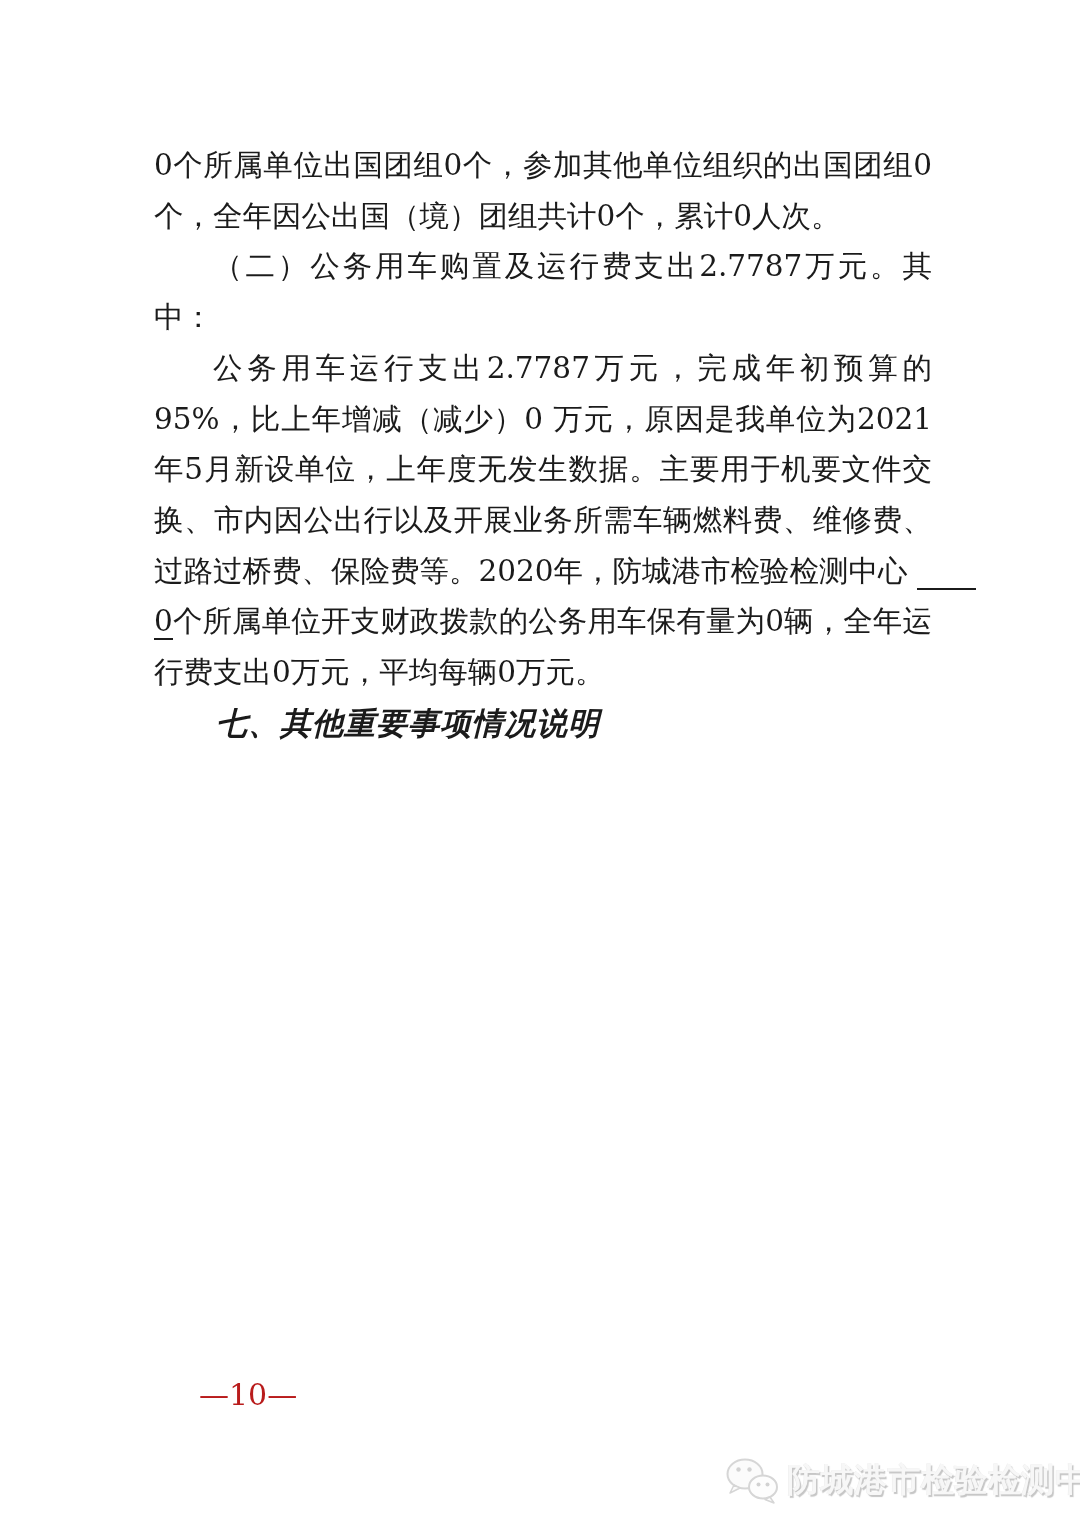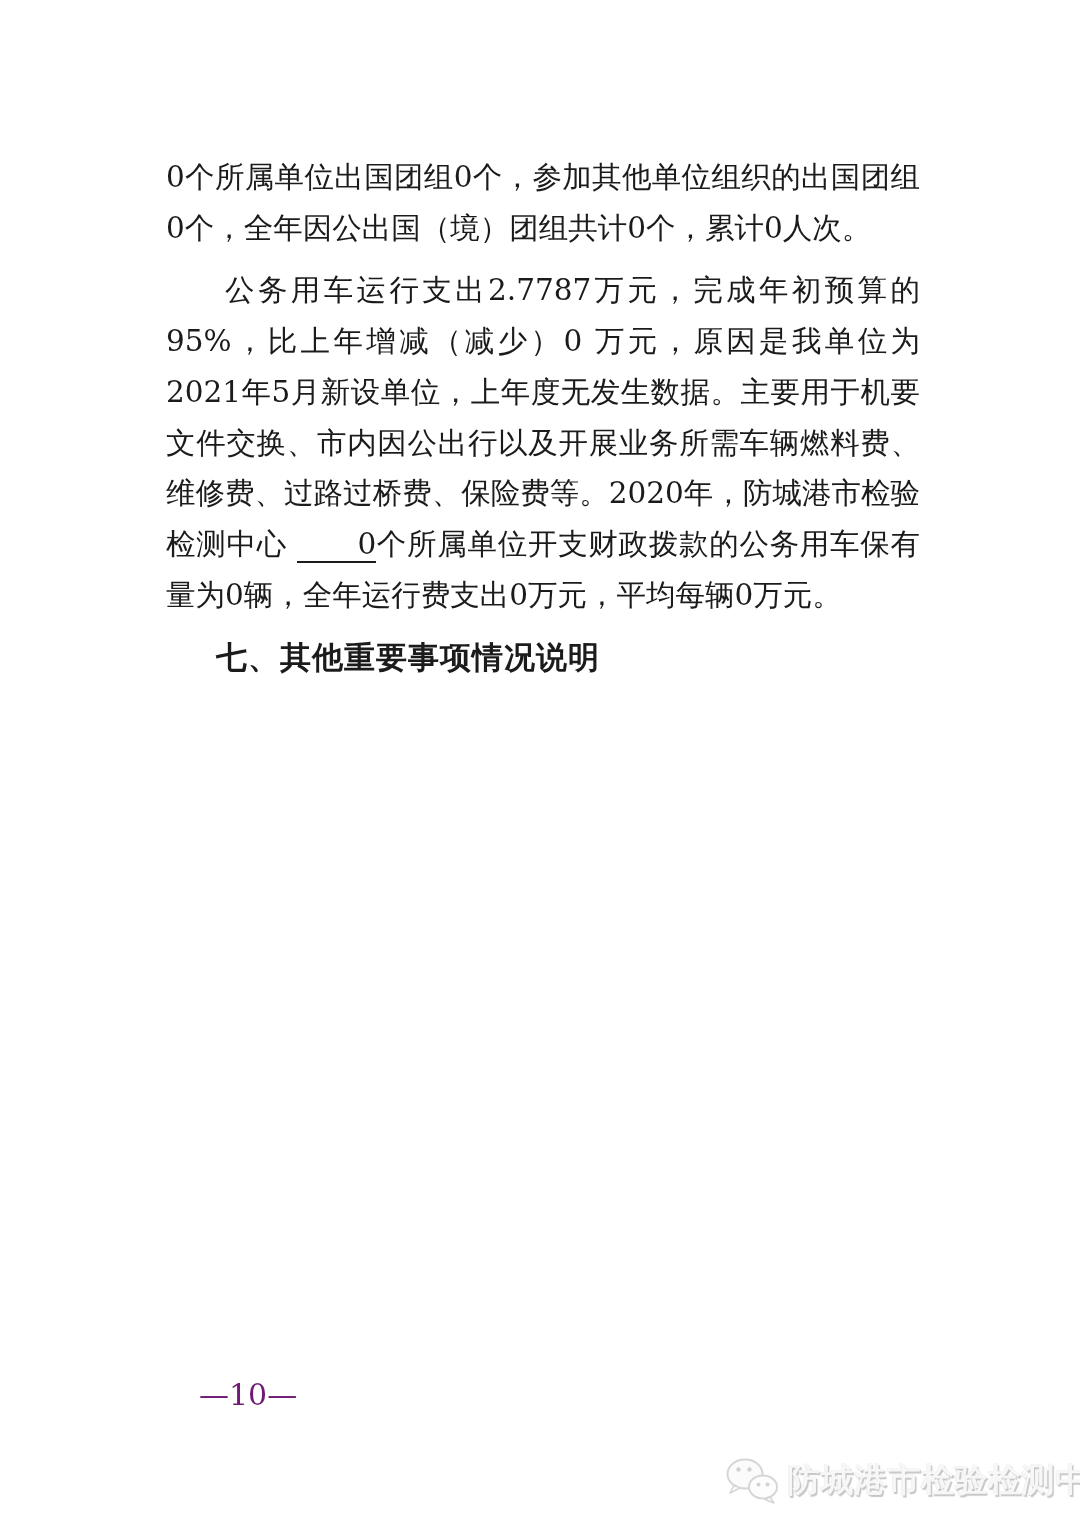--- a/index.html
+++ b/index.html
@@ -17,43 +17,44 @@
   .content {
     position: absolute;
     left: 154px;
     top: 140px;
     width: 778px;
     font-size: 29.5px;
     line-height: 50.7px;
     text-align: justify;
     text-justify: inter-ideograph;
   }
-  .para { text-indent: 2em; margin: 12px; }
+  .para { text-indent: 2em; margin: 0; }
   .para.no-indent { text-indent: 0; }
   .underline-blank {
     border-bottom: 2px solid #1b1b1b;
     display: inline;
   }
   .section-heading {
     font-family: "DejaVu Sans", "Liberation Sans", sans-serif;
     font-weight: 700;
     font-size: 31px;
     line-height: 50.7px;
     text-indent: 2em;
     text-align: left;
     letter-spacing: 1px;
+    font-style: italic;
   }
   .page-number {
     position: absolute;
     left: 199px;
     top: 1377px;
     font-size: 30px;
     line-height: 36px;
     letter-spacing: 0px;
-    color: #701a75;
+    color: #b91c1c;
     white-space: nowrap;
   }
   .watermark {
     position: absolute;
     left: 724px;
     top: 1456px;
     display: flex;
     align-items: center;
     gap: 7px;
   }
@@ -69,20 +70,21 @@
     white-space: nowrap;
   }
 </style>
 </head>
 <body>
 
 <div class="page">
 
   <main class="content">
     <p class="para no-indent">0个所属单位出国团组0个，参加其他单位组织的出国团组0个，全年因公出国（境）团组共计0个，累计0人次。</p>
+    <p class="para">（二）公务用车购置及运行费支出2.7787万元。其中：</p>
     <p class="para"><span>公务用车运行支出2.7787万元，完成年初预算的 95%，比上年增减（减少）0 万元，原因是我单位为2021年5月新设单位，上年度无发生数据。主要用于机要文件交换、市内因公出行以及开展业务所需车辆燃料费、维修费、过路过桥费、保险费等。2020年，防城港市检验检测中心 </span><span class="underline-blank">　　0</span><span>个所属单位开支财政拨款的公务用车保有量为0辆，全年运行费支出0万元，平均每辆0万元。</span></p>
     <h2 class="section-heading">七、其他重要事项情况说明</h2>
   </main>
 
   <div class="page-number">—10—</div>
 
   <div class="watermark">
     <span class="wechat-icon-box">
       <svg viewBox="0 0 56 48" width="56" height="48" aria-hidden="true">
 

